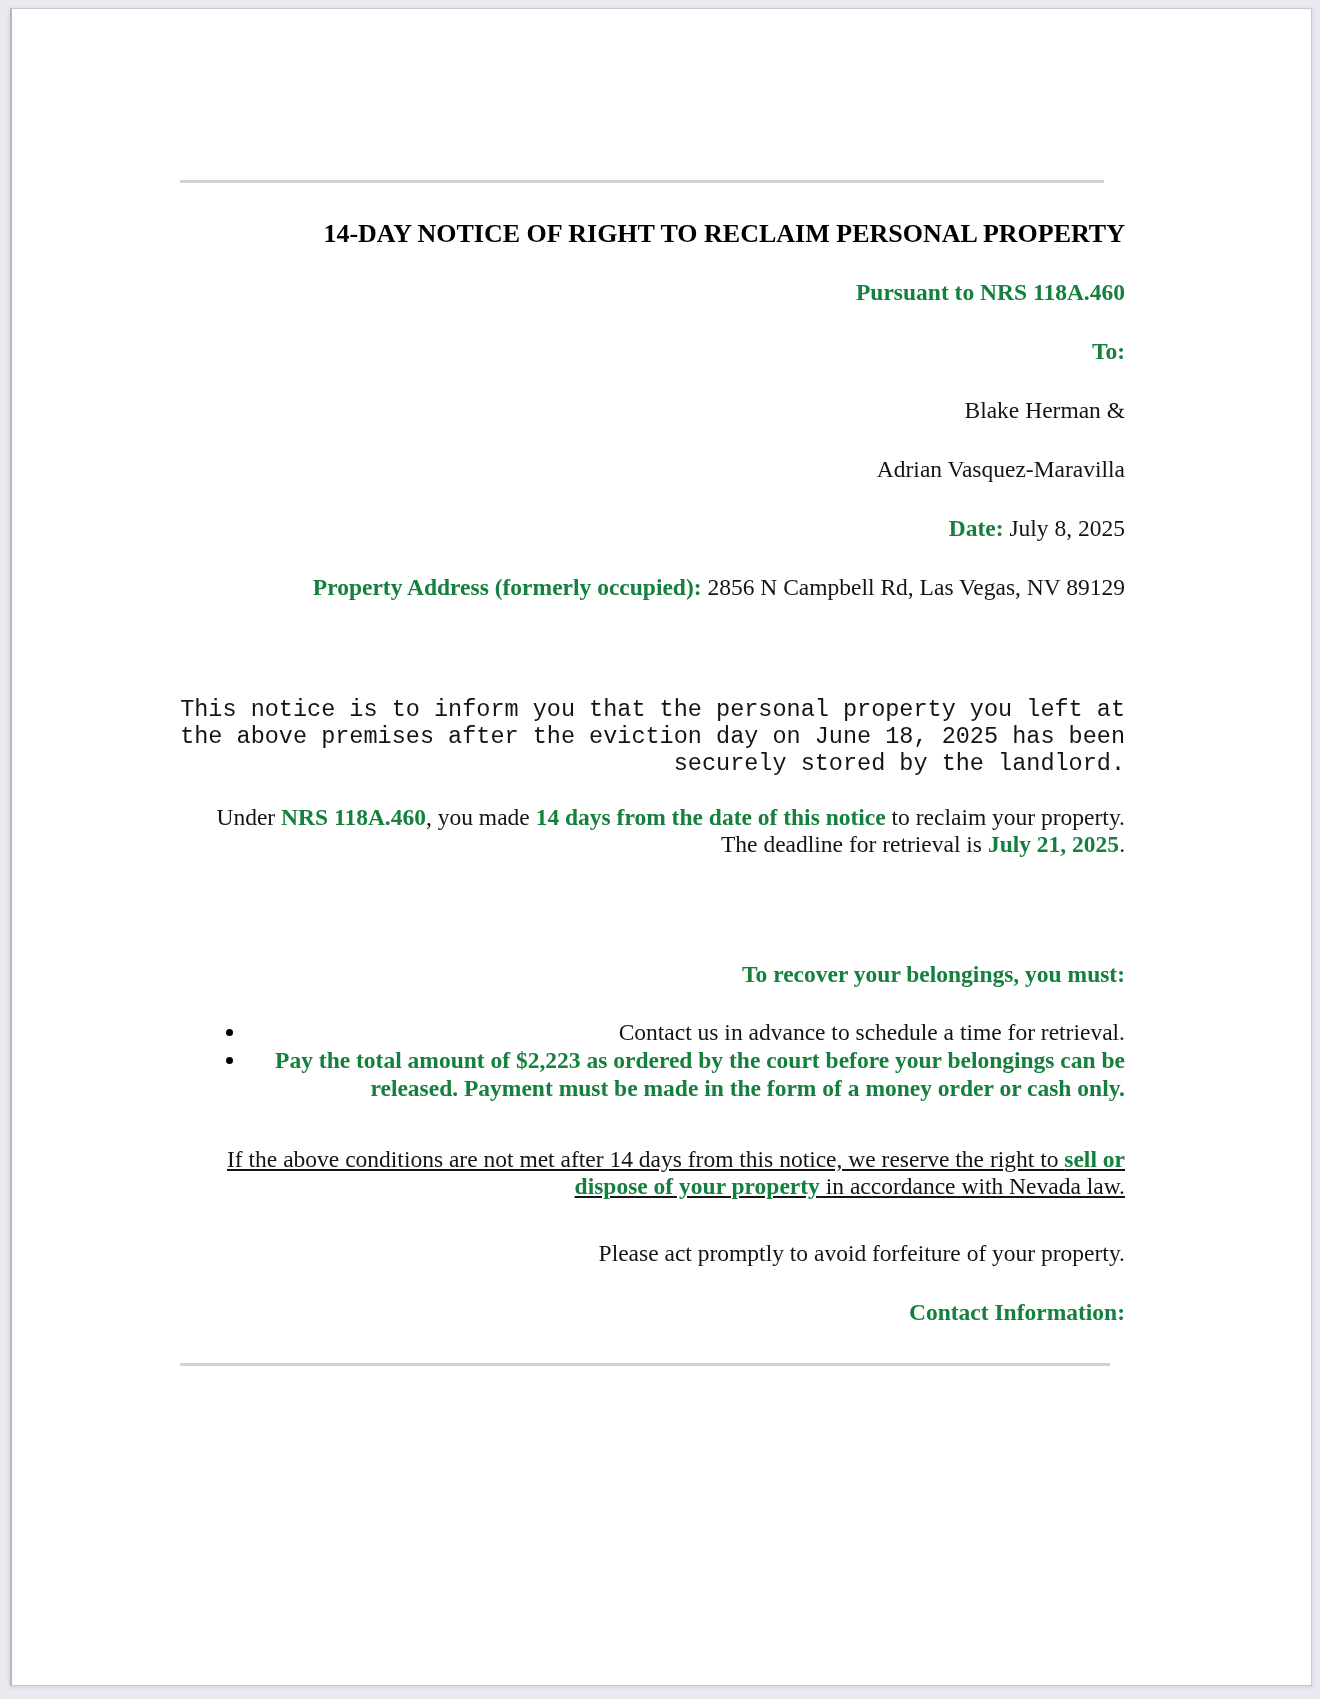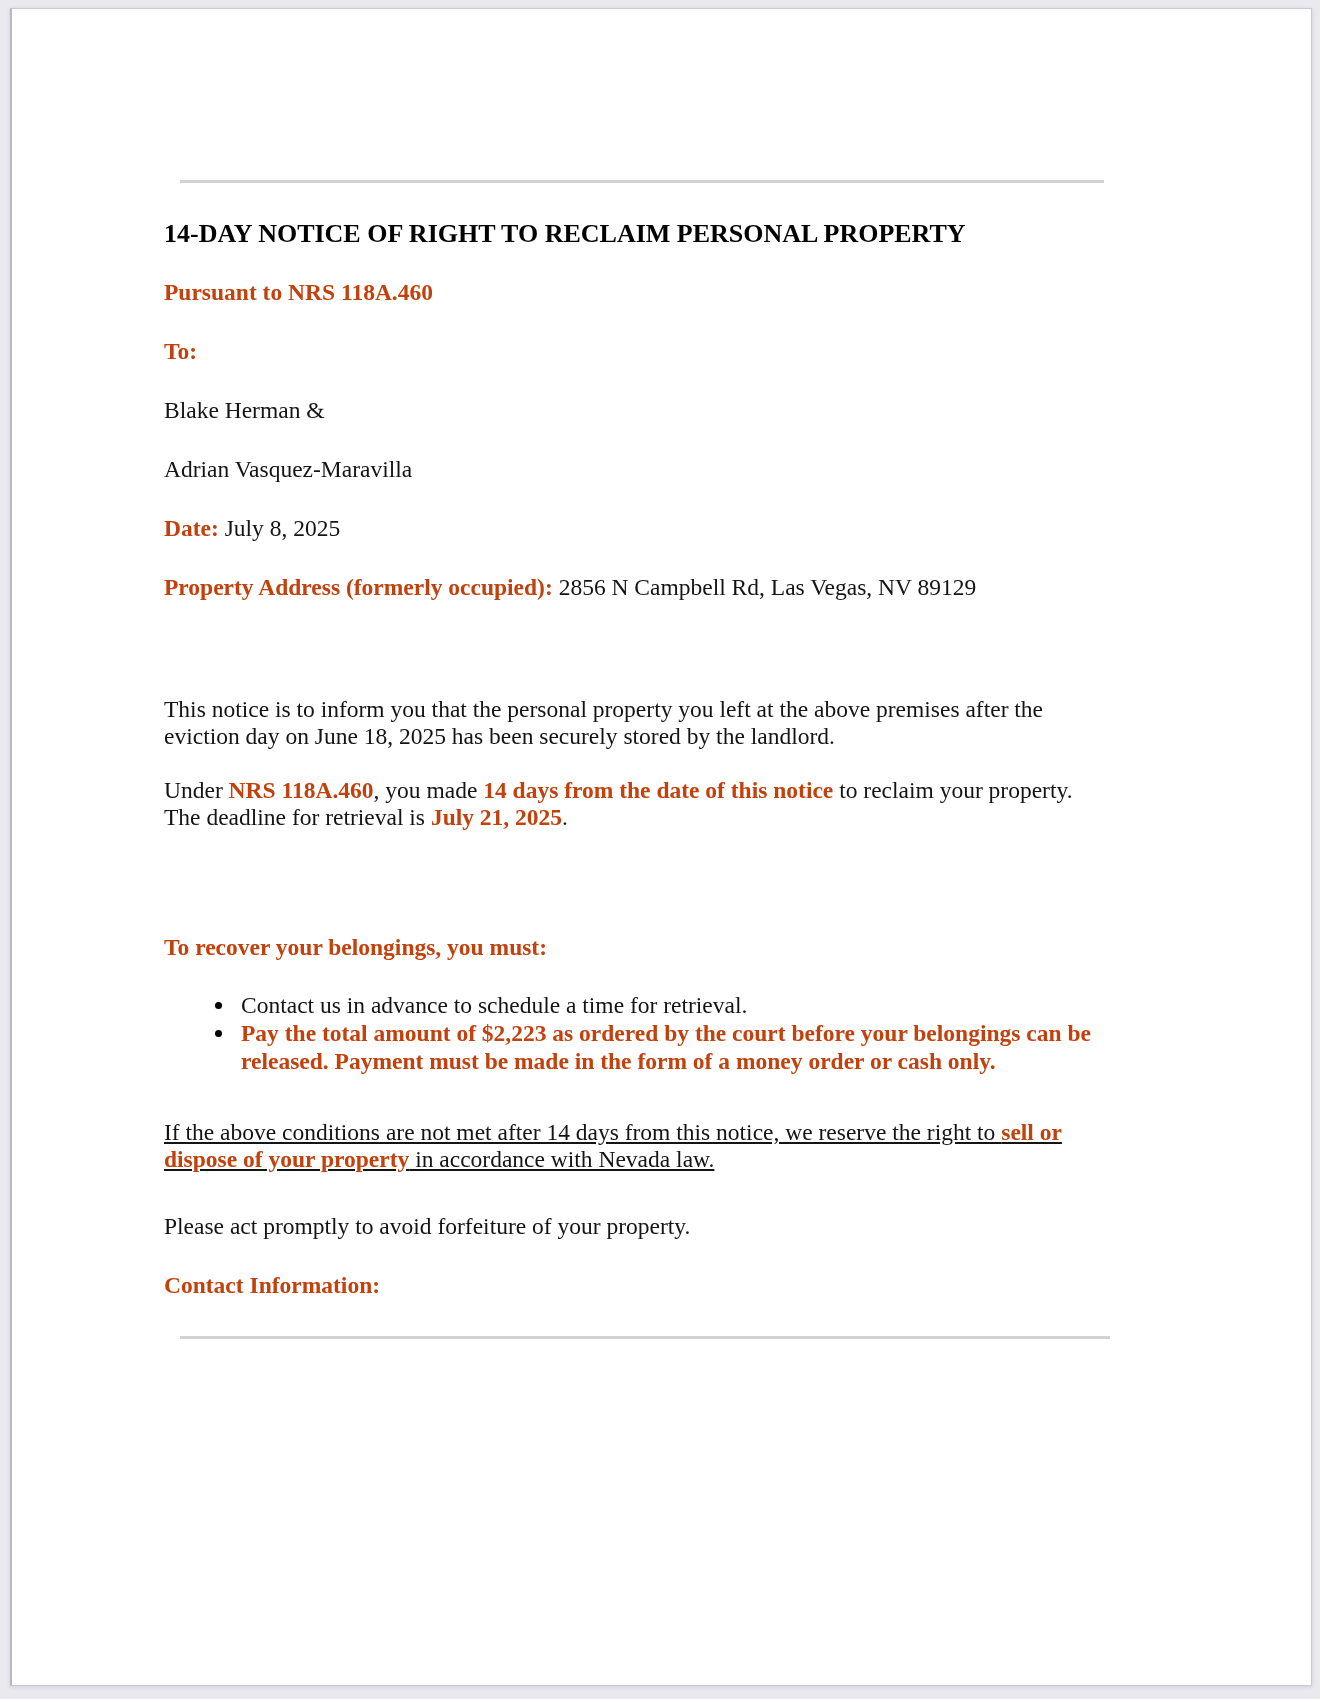--- a/index.html
+++ b/index.html
@@ -31,37 +31,38 @@
   .rule {
     border: none;
     height: 3px;
     background: #d2d2d4;
     width: 924px;
     margin: 0 0 0 16px;
   }
   .rule-top    { margin-top: 171px; }
   .rule-bottom { margin-top: 37px; width: 930px; }
   p, ul {
-    margin: 0;
+    margin: 11px;
     padding: 0;
     max-width: 950px;
     font-size: 23.5px;
     line-height: 27px;
+    text-align: right;
   }
-  b, .bold { font-weight: bold; color: #c2410c; }
+  b, .bold { font-weight: bold; color: #15803d; }
   .doc-title {
     font-size: 26px;
     line-height: 30px;
     font-weight: bold;
     color: #000000;
     margin-top: 36px;
   }
   .mt-head   { margin-top: 30px; }
   .mt-std    { margin-top: 32px; }
-  .mt-para   { margin-top: 95px; }
+  .mt-para   { margin-top: 95px; font-family: Liberation Mono, monospace; }
   .mt-tight  { margin-top: 27px; }
   .mt-sect   { margin-top: 103px; }
   .mt-list   { margin-top: 30px; }
   .mt-after  { margin-top: 44px; text-decoration: underline; }
   .mt-prompt { margin-top: 40px; }
   ul.req-list {
     list-style: disc;
     padding-left: 72px;
     max-width: 950px;
     box-sizing: border-box;

